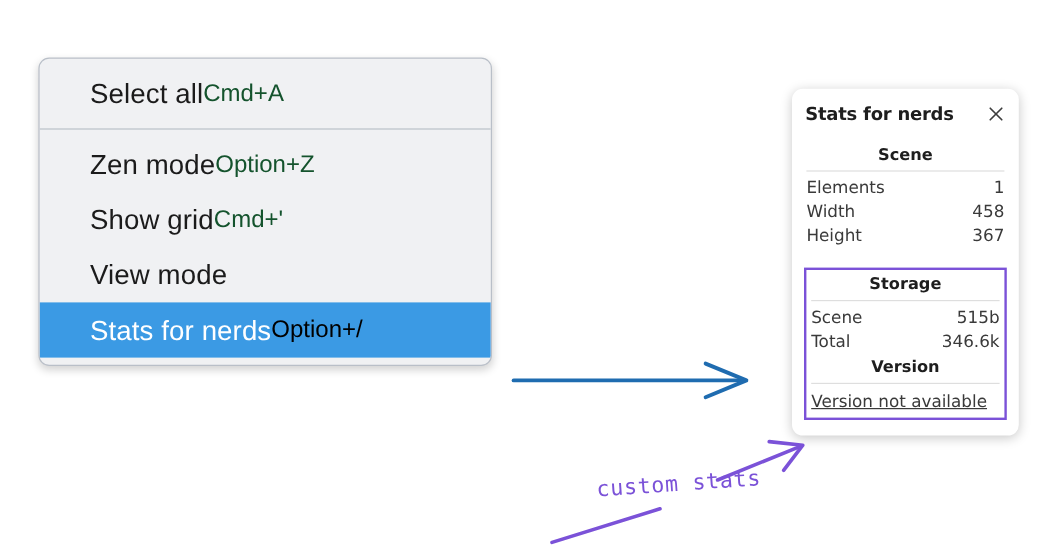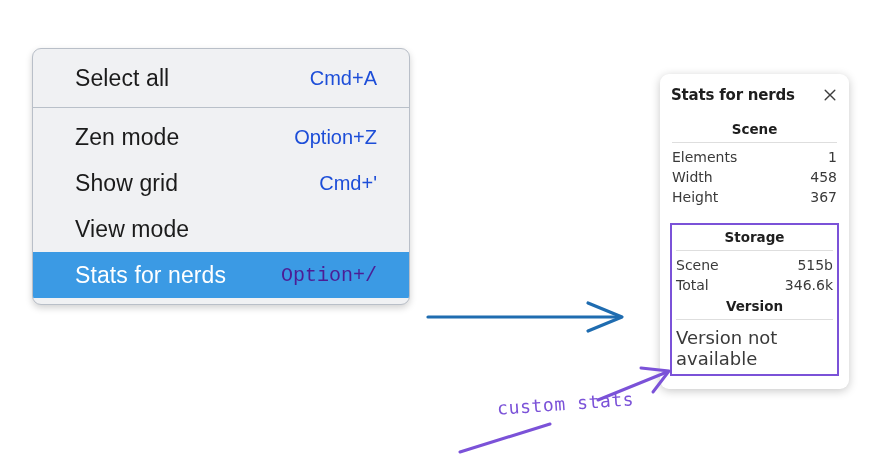--- a/index.html
+++ b/index.html
@@ -18,30 +18,30 @@
     background:#f0f1f3;
     border:1px solid #b9bfc8;
     border-radius:9px;
     box-shadow:0 3px 7px rgba(0,0,0,.18);
     overflow:hidden;
   }
   .menu-group{padding:6px 0;}
   .menu-sep{height:1px;background:#b9c0c9;}
   .menu-item{
     height:46px;
-    display:flex;align-items:center;justify-content:space-between;
+    display:flex;align-items:center;justify-content:flex-start;
     padding:0 32px 0 42px;
     box-sizing:border-box;
     color:#1b1b1b;
   }
   .menu-label{font-size:23px;letter-spacing:.1px;}
-  .menu-shortcut{font-size:20px;color:#1d4ed8;}
+  .menu-shortcut{font-size:20px;color:#14532d;}
   .menu-item.selected{background:#3b9ae4;}
   .menu-item.selected .menu-label{color:#ffffff;}
-  .menu-item.selected .menu-shortcut{color:#4c1d95;font-family:Liberation Mono, monospace;}
+  .menu-item.selected .menu-shortcut{color:#000000;}
 
   
   .stats-panel{
     position:absolute;left:660px;top:74px;width:189px;
     background:#ffffff;
     border-radius:9px;
     box-shadow:0 2px 10px rgba(0,0,0,.22);
     padding:12px 11px 13px 11px;
     box-sizing:border-box;
     font-family:"DejaVu Sans", sans-serif;
@@ -57,21 +57,21 @@
   .section-title{
     text-align:center;font-size:13.5px;font-weight:bold;color:#1e1e1e;
     padding:3px 0 5px 0;
   }
   .rule{height:1px;background:#dedede;margin:0 1px 4px 1px;}
   .stat-row{
     display:flex;justify-content:space-between;align-items:center;
     font-size:14px;color:#3a3a3a;padding:2px 1px;
   }
   .stat-row .v{color:#3a3a3a;}
-  .note-row{font-size:18px;color:#3a3a3a;padding:3px 1px 0 1px;}
+  .note-row{font-size:14px;color:#3a3a3a;padding:3px 1px 0 1px;text-decoration:underline;}
   .boxed{
     border:2px solid #7b52d8;
     margin:16px -1px 0 -1px;
     padding:1px 3px 5px 3px;
   }
 
   
   .anno{position:absolute;pointer-events:none;}
   .handwrite{
     position:absolute;left:497px;top:393px;

